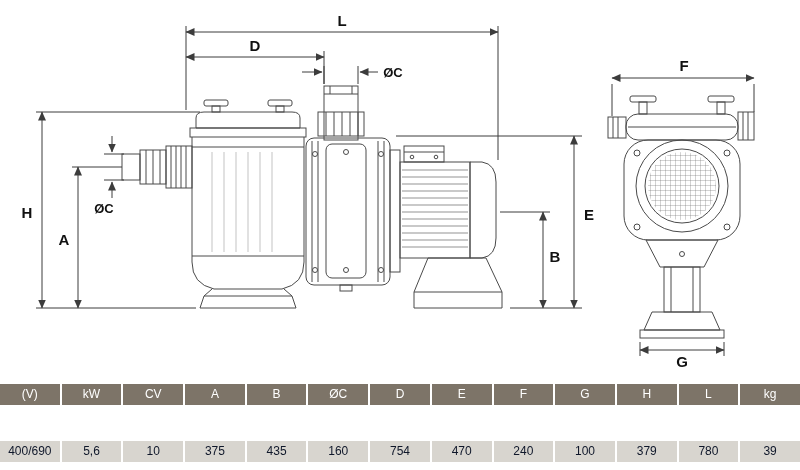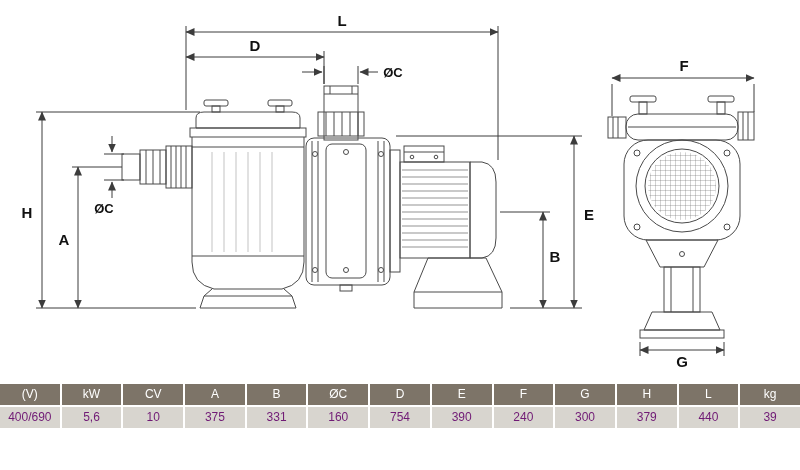--- a/index.html
+++ b/index.html
@@ -8,21 +8,21 @@
   .page{position:relative;width:800px;height:470px;background:#fff;overflow:hidden;}
   svg{display:block;}
   svg text{font-family:"Liberation Sans",sans-serif;font-weight:bold;font-size:15px;fill:#111;text-anchor:middle;}
   svg text.small{font-size:13px;}
   .dim-table{position:absolute;left:0;top:384px;width:800px;}
   .trow{display:flex;width:100%;}
   .trow.header{margin-bottom:2px;}
   .tcell{flex:1 1 0;height:21px;line-height:21px;text-align:center;font-size:12px;border-right:2px solid #fff;white-space:nowrap;}
   .tcell:last-child{border-right:none;}
   .trow.header .tcell{background:#7d7468;color:#fff;}
-  .trow.values .tcell{background:#d8d5cf;color:#701a75;}
+  .trow.values .tcell{background:#d8d5cf;color:#0f172a;margin-top:34px;}
 </style>
 </head>
 <body>
 
 <div class="page">
 
   <svg width="800" height="380" viewBox="0 0 800 380">
     <defs>
       <marker id="arr" markerWidth="10" markerHeight="9" refX="8.5" refY="4" orient="auto-start-reverse" markerUnits="userSpaceOnUse">
         <path d="M0,0 L9,4 L0,8 Z" fill="#3c3c3c"></path>
@@ -255,25 +255,25 @@
       <div class="tcell">G</div>
       <div class="tcell">H</div>
       <div class="tcell">L</div>
       <div class="tcell">kg</div>
     </div>
     <div class="trow values">
       <div class="tcell">400/690</div>
       <div class="tcell">5,6</div>
       <div class="tcell">10</div>
       <div class="tcell">375</div>
-      <div class="tcell">331</div>
+      <div class="tcell">435</div>
       <div class="tcell">160</div>
       <div class="tcell">754</div>
-      <div class="tcell">390</div>
+      <div class="tcell">470</div>
       <div class="tcell">240</div>
-      <div class="tcell">300</div>
+      <div class="tcell">100</div>
       <div class="tcell">379</div>
-      <div class="tcell">440</div>
+      <div class="tcell">780</div>
       <div class="tcell">39</div>
     </div>
   </div>
 
 </div>
 
 </body></html>

